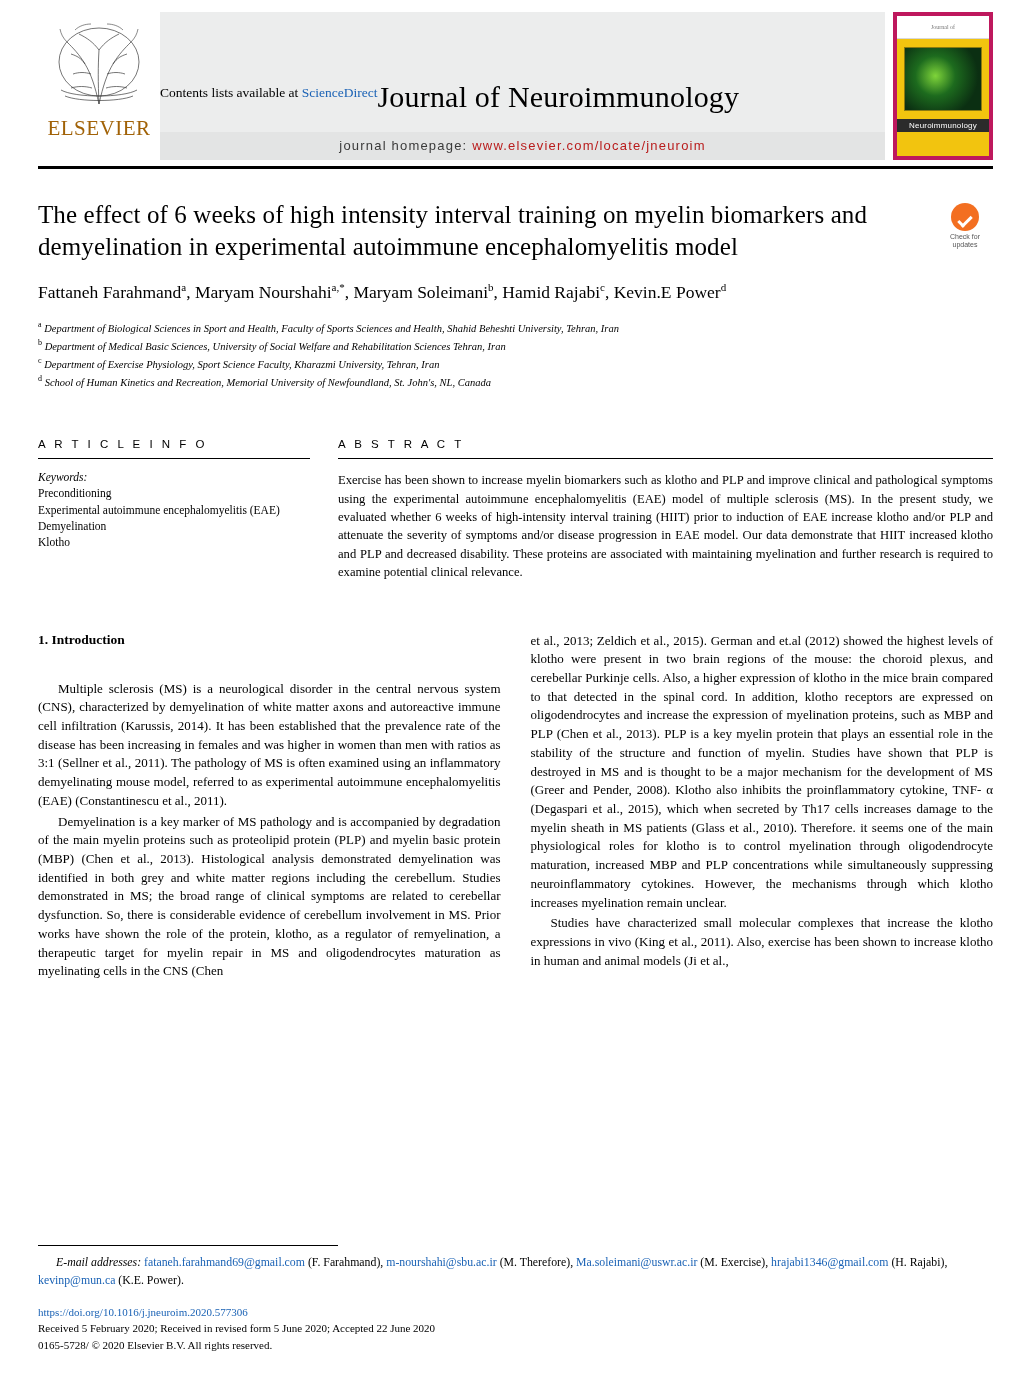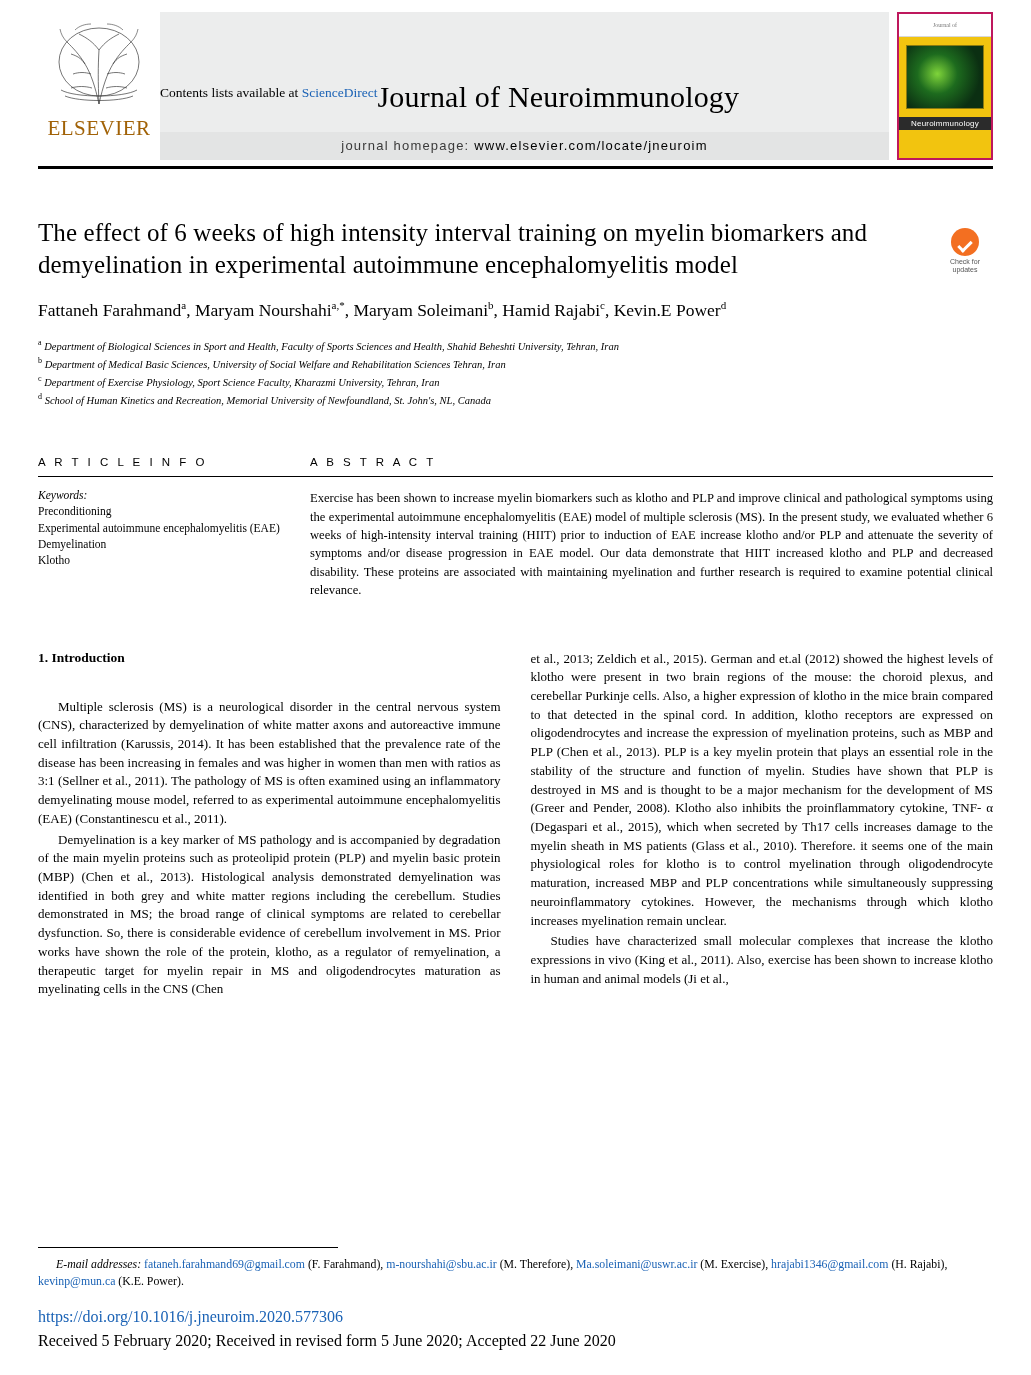--- a/index.html
+++ b/index.html
@@ -74,27 +74,27 @@
     text-align: center;
     font-size: 13px;
     padding: 6px 0 7px 0;
     position: absolute;
     bottom: 0;
     left: 0;
     letter-spacing: 1.2px;
     font-family: "Liberation Sans", sans-serif;
     color: #3a3a3a;
   }
-  .homepage-bar .hp-link { color: #000000; letter-spacing: 1.2px; }
+  .homepage-bar .hp-link { color: #b91c1c; letter-spacing: 1.2px; }
   .cover-thumb {
     width: 92px;
     flex: 0 0 92px;
     margin-left: 8px;
     background: #f2c40f;
-    border: 2px solid #be185d;
+    border: 4px solid #be185d;
     display: flex;
     flex-direction: column;
     align-items: center;
     position: relative;
   }
   .cover-top {
     width: 100%;
     height: 22px;
     background: #ffffff;
     border-bottom: 1px solid #d8d8d8;
@@ -122,23 +122,23 @@
     padding: 2px 0;
     letter-spacing: 0.2px;
   }
   .masthead-rule {
     margin: 6px 38px 0 38px;
     border-bottom: 3px solid #000;
   }
 
   
   .title-block {
-    margin: 48px 38px 0 38px;
-    display: flex;
-    align-items: center;
+    margin: 30px 38px 0 38px;
+    display: flex;
+    align-items: flex-start;
     gap: 13px;
   }
   .title-text {
     flex: 1 1 auto;
     font-size: 25px;
     line-height: 1.28;
     letter-spacing: 0.1px;
   }
   .crossmark {
     flex: 0 0 56px;
@@ -181,20 +181,21 @@
     font-size: 10.5px;
     font-style: italic;
     line-height: 1.55;
   }
   .affiliations sup { font-style: normal; font-size: 8px; }
 
   
   .info-abstract {
     margin: 48px 38px 0 38px;
     display: flex;
+    gap: 28px;
   }
   .col-info { flex: 0 0 272px; }
   .col-abs  { flex: 1 1 auto; }
   .sect-head {
     font-family: "Liberation Sans", sans-serif;
     font-size: 11.5px;
     letter-spacing: 3px;
     color: #000;
   }
   .hr-thin {
@@ -249,21 +250,21 @@
   .footer-rule {
     border-top: 1px solid #000;
     width: 300px;
     margin-bottom: 8px;
   }
   .footer-line {
     font-size: 11.8px;
     line-height: 1.5;
   }
   .footer-line .em { font-style: italic; }
-  .footer-block2 { margin-top: 14px; font-size: 16px; line-height: 1.5; }
+  .footer-block2 { margin-top: 14px; font-size: 11px; line-height: 1.5; }
 </style>
 </head>
 <body>
 
 <div class="page">
 
   <div class="masthead">
 
     <div class="elsevier-logo">
       <svg class="tree-svg" width="108" height="98" viewBox="0 0 108 98">
@@ -371,16 +372,17 @@
       <span class="lnk">Ma.soleimani@uswr.ac.ir</span>
       <span>(M. Exercise),</span>
       <span class="lnk">hrajabi1346@gmail.com</span>
       <span>(H. Rajabi),</span>
       <span class="lnk">kevinp@mun.ca</span>
       <span>(K.E. Power).</span>
     </div>
     <div class="footer-block2">
       <div class="lnk">https://doi.org/10.1016/j.jneuroim.2020.577306</div>
       <div>Received 5 February 2020; Received in revised form 5 June 2020; Accepted 22 June 2020</div>
+      <div>0165-5728/ © 2020 Elsevier B.V. All rights reserved.</div>
     </div>
   </div>
 
 </div>
 
 </body></html>

